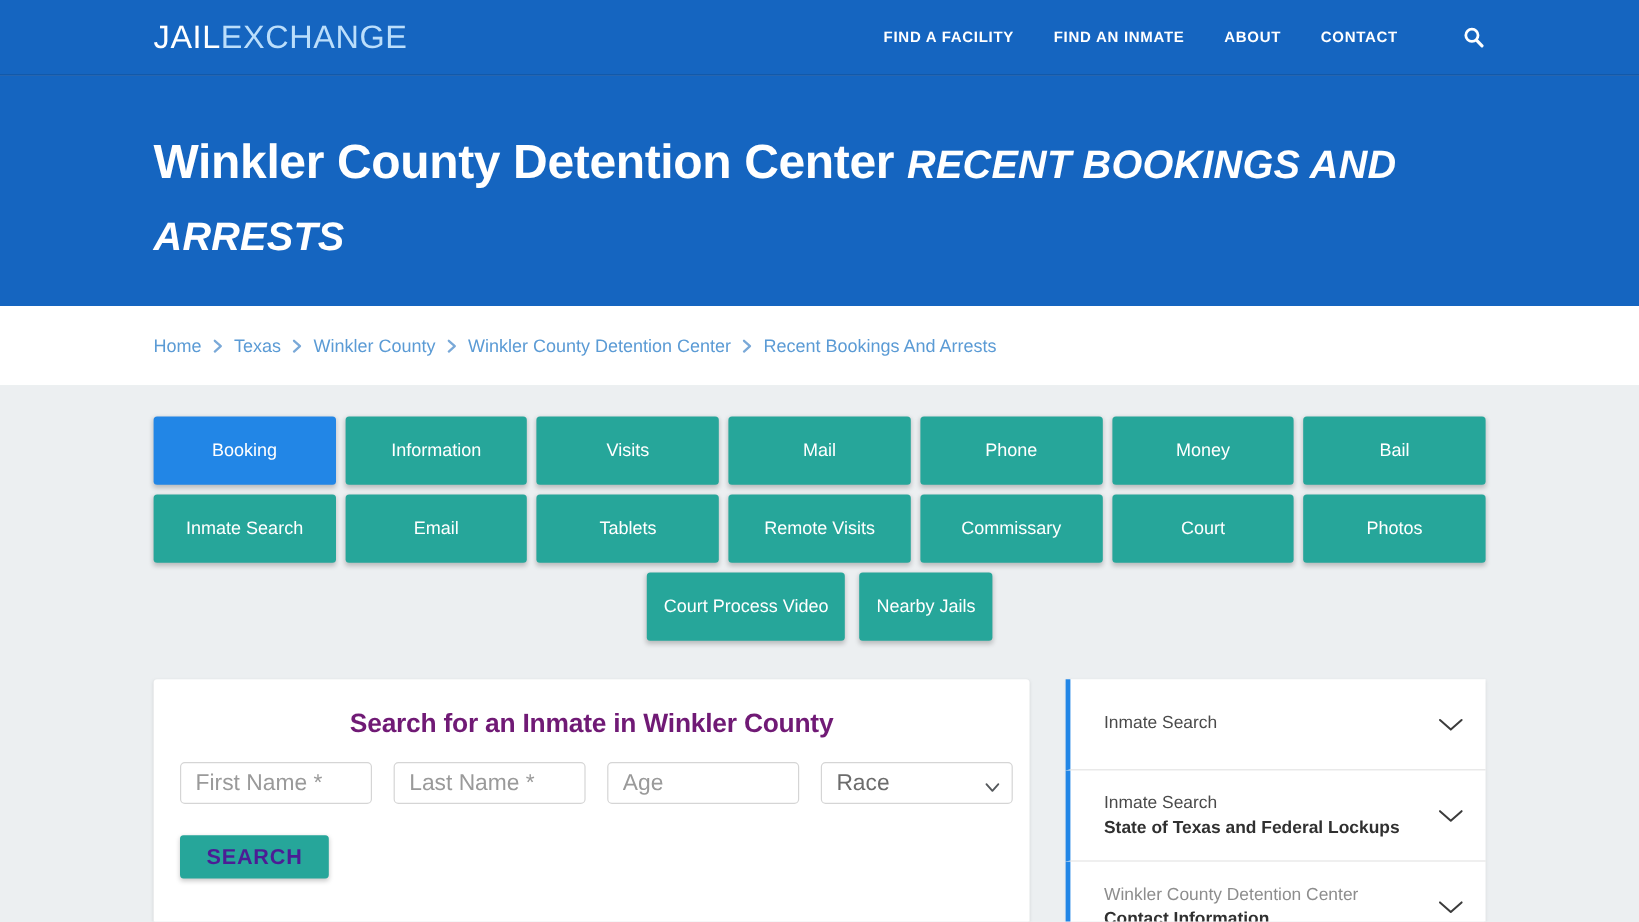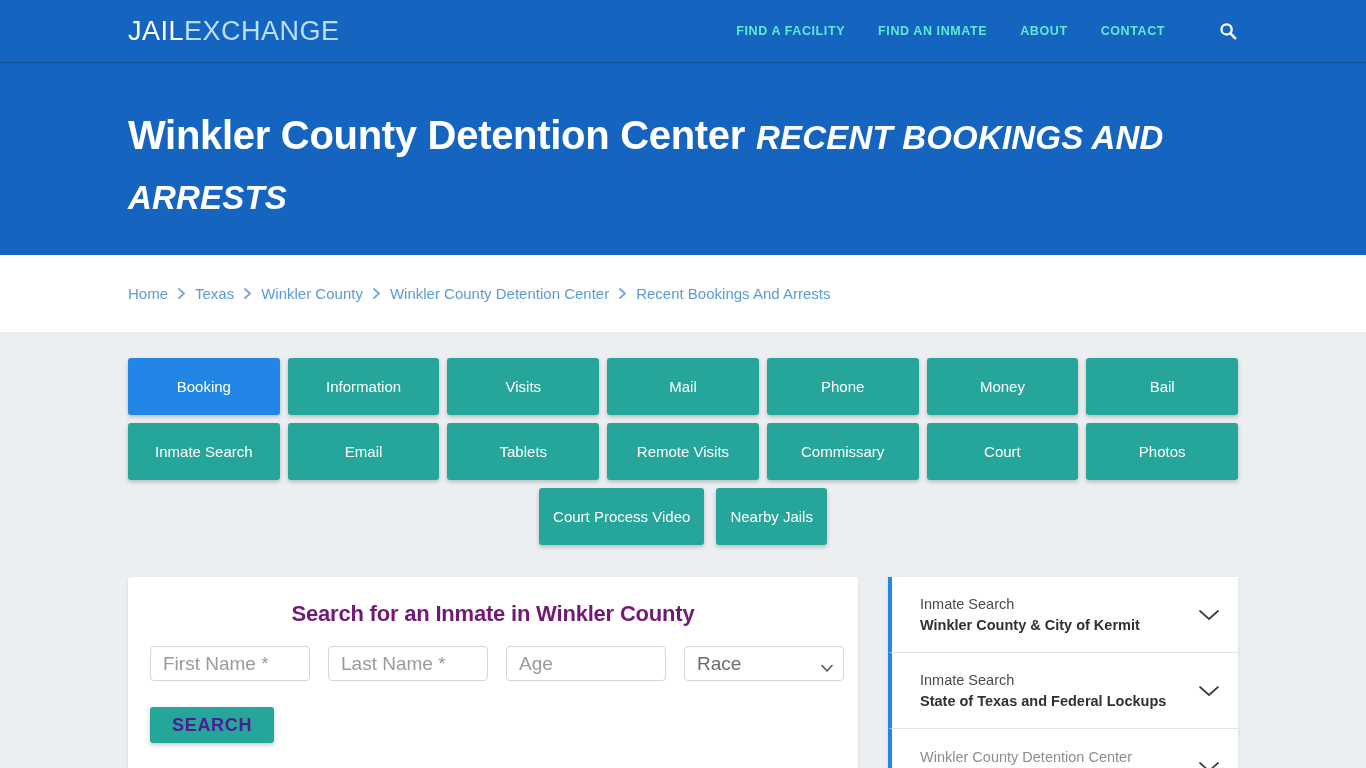--- a/index.html
+++ b/index.html
@@ -30,21 +30,21 @@
   .logo .jail { color: #ffffff; }
   .logo .exchange { color: #bbdefb; }
 
   .navlinks {
     margin-left: auto;
     display: flex;
     align-items: center;
     gap: 33px;
   }
   .navlinks a {
-    color: #5eead4;
+    color: #ffffff;
     font-size: 12.5px;
     font-weight: bold;
     letter-spacing: 0.6px;
     text-decoration: none;
     white-space: nowrap;
   }
   .search-btn {
     margin-left: 20px;
     display: flex;
     align-items: center;
@@ -69,21 +69,21 @@
   .hero h1 .sub {
     font-size: 33px;
     font-style: italic;
     font-weight: bold;
     letter-spacing: 0.2px;
   }
 
   
   .crumbwrap {
     background: #ffffff;
-    height: 77px;
+    height: 66px;
     display: flex;
     align-items: center;
     padding: 0 128px;
   }
   .crumb {
     display: flex;
     align-items: center;
     font-size: 15px;
     color: #5b9bd5;
     white-space: nowrap;
@@ -332,21 +332,20 @@
           </span>
         </span>
       </div>
       <button class="searchsubmit">SEARCH</button>
     </div>
 
     <div class="sidebar">
       <div class="acc-item">
         <div class="acc-text">
           <div class="acc-l1">Inmate Search</div>
-          <div class="acc-l2">Winkler County &amp; City of Kermit</div>
         </div>
         <span class="acc-chev">
           <svg width="22" height="14" viewBox="0 0 22 14">
               <polyline points="2,3 11,11 20,3" fill="none" stroke="#3c3c3c" stroke-width="1.7" stroke-linecap="round" stroke-linejoin="round"></polyline>
             </svg>
         </span>
       </div>
       <div class="acc-item">
         <div class="acc-text">
           <div class="acc-l1">Inmate Search</div>

